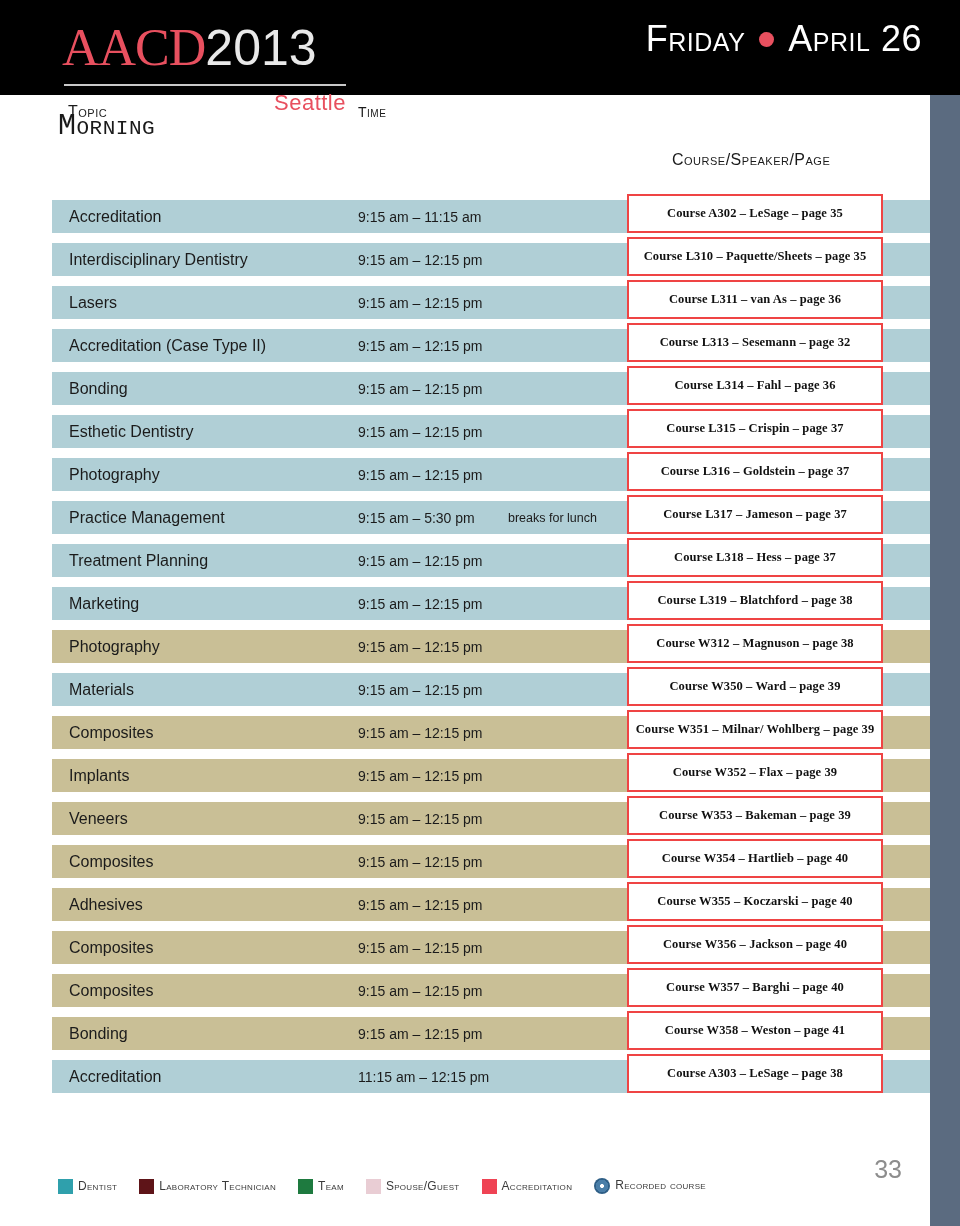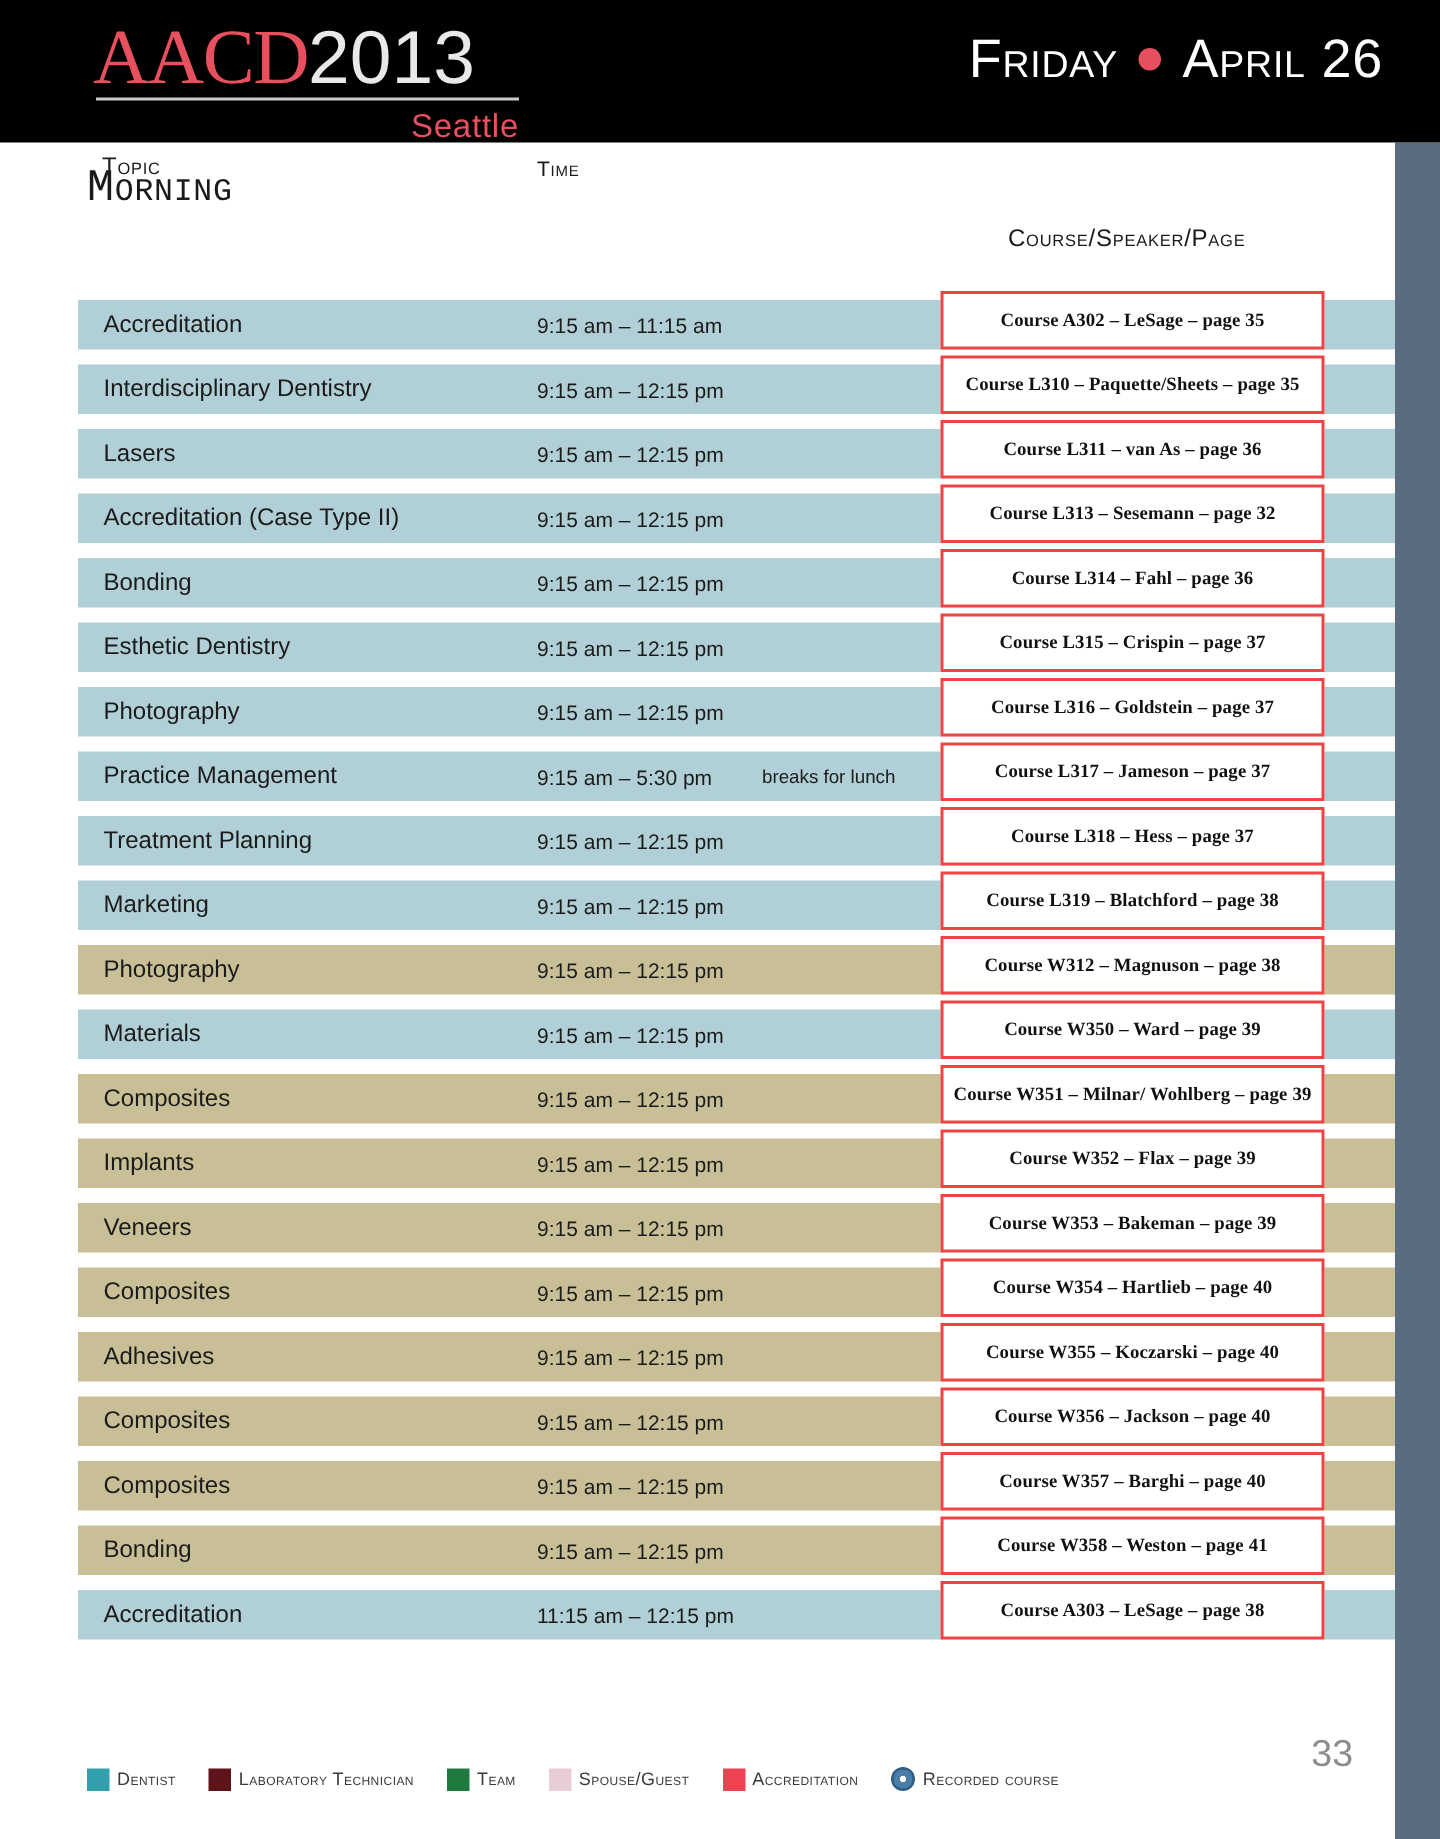--- a/index.html
+++ b/index.html
@@ -24,21 +24,21 @@
   .header{
     position:absolute;left:0;top:0;width:960px;height:95px;
     background:#000000;
     z-index:4;
   }
   .logo{
     position:absolute;left:62px;top:10px;
   }
   .logo-line1{
     font-family:"Liberation Serif", serif;
-    font-size:52px;line-height:56px;letter-spacing:-1px;
+    font-size:52px;line-height:76px;letter-spacing:-1px;
     white-space:nowrap;
   }
   .logo-aacd{color:#e8505f;}
   .logo-year{
     font-family:"Liberation Sans", sans-serif;
     color:#e9e9e9;font-size:50px;font-weight:300;letter-spacing:0px;
   }
   .logo-rule{
     width:282px;height:2px;background:#c9c9c9;margin-top:-2px;margin-left:2px;
   }
@@ -132,21 +132,21 @@
     letter-spacing:0.1px;
     white-space:nowrap;
   }
 
   
   .legend{
     position:absolute;left:58px;top:1178px;
     display:flex;align-items:center;
     z-index:3;
   }
-  .legend-item{display:flex;align-items:center;margin-right:22px;}
+  .legend-item{display:flex;margin-right:22px;}
   .swatch{width:15px;height:15px;display:inline-block;margin-right:5px;}
   .legend-label{
     font-size:12px;color:#3a3a3a;font-variant:small-caps;letter-spacing:0.3px;
     font-family:"Liberation Sans", sans-serif;white-space:nowrap;
   }
   .disc{
     width:16px;height:16px;border-radius:50%;margin-right:5px;
     background:radial-gradient(circle at 50% 50%, #ffffff 0 18%, #4a7ea8 19% 55%, #2f5f87 56% 100%);
     position:relative;display:inline-block;
   }

